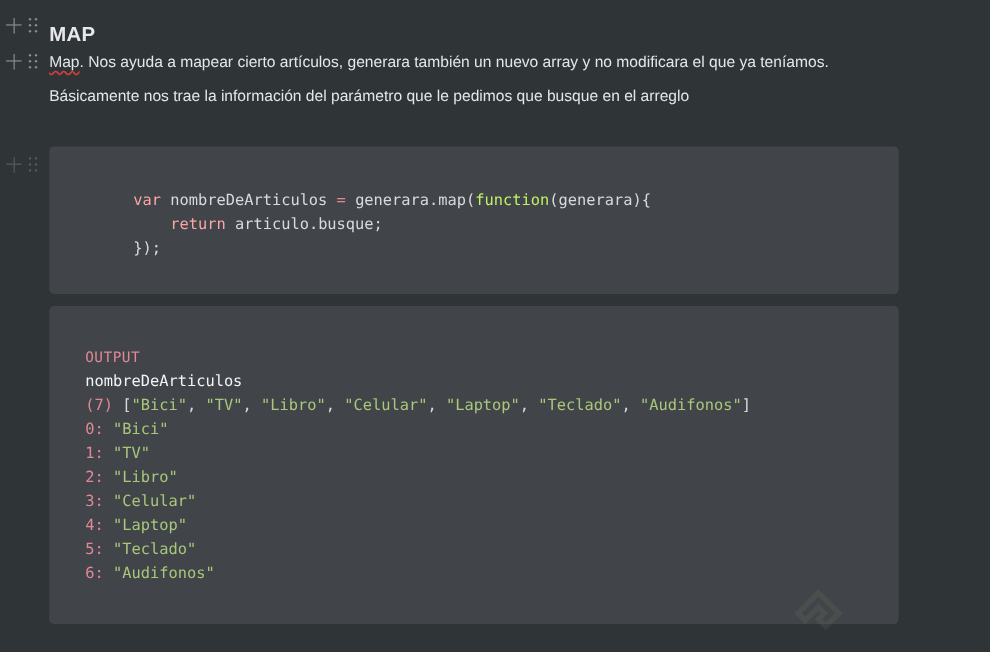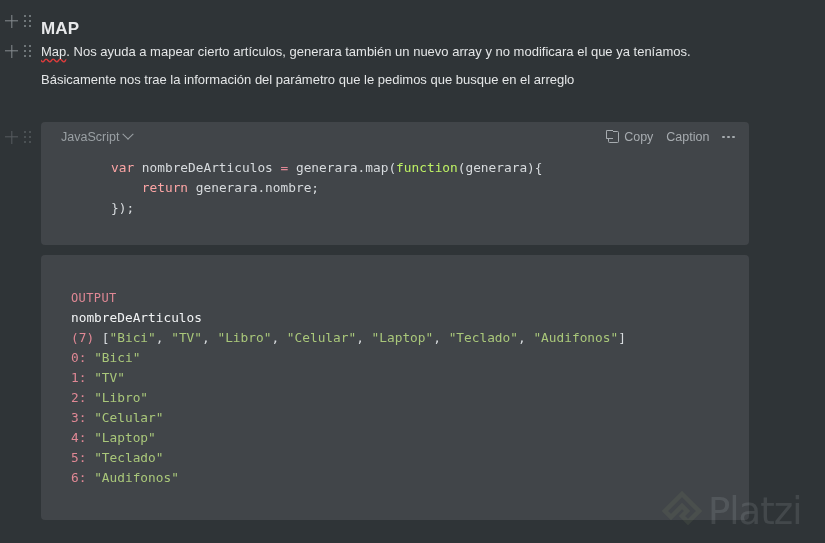--- a/index.html
+++ b/index.html
@@ -286,42 +286,22 @@
       <i></i>
       <i></i>
   </span>
 </div>
 
 <h1 class="page-title">MAP</h1>
 
 <div class="paragraph"><span class="misspelled">Map</span><span>. Nos ayuda a mapear cierto artículos, generara también un nuevo array y no modificara el que ya teníamos. Básicamente nos trae la información del parámetro que le pedimos que busque en el arreglo</span></div>
 
 <div class="code-block">
-  <div class="code-toolbar">
-    <div class="lang-select">
-      <span>JavaScript</span>
-      <span class="chevron-down"></span>
-    </div>
-    <div class="toolbar-right">
-      <div class="toolbar-btn">
-        <span class="copy-icon"></span>
-        <span>Copy</span>
-      </div>
-      <div class="toolbar-btn">
-        <span>Caption</span>
-      </div>
-      <div class="dots-icon">
-        <i></i>
-          <i></i>
-          <i></i>
-      </div>
-    </div>
-  </div>
   <pre class="code-body"><span class="kw">var</span><span> nombreDeArticulos </span><span class="op">=</span><span> generara.map(</span><span class="fnkw">function</span><span>(generara){</span>
-    <span class="kw">return</span><span> generara.nombre;</span>
+    <span class="kw">return</span><span> articulo.busque;</span>
 <span>});</span></pre>
 </div>
 
 <div class="output-block">
   <pre class="output-body"><span class="out-label">OUTPUT</span>
 <span class="varname">nombreDeArticulos</span>
 <span id="array-line"><span class="cnt">(7) </span><span class="punc">[</span><span class="str">"Bici"</span><span class="punc">, </span><span class="str">"TV"</span><span class="punc">, </span><span class="str">"Libro"</span><span class="punc">, </span><span class="str">"Celular"</span><span class="punc">, </span><span class="str">"Laptop"</span><span class="punc">, </span><span class="str">"Teclado"</span><span class="punc">, </span><span class="str">"Audifonos"</span><span class="punc">]</span></span>
 <span id="indexed-lines"><span class="idx">0: </span><span class="str">"Bici"</span>
 <span class="idx">1: </span><span class="str">"TV"</span>
 <span class="idx">2: </span><span class="str">"Libro"</span>
@@ -330,14 +310,13 @@
 <span class="idx">5: </span><span class="str">"Teclado"</span>
 <span class="idx">6: </span><span class="str">"Audifonos"</span></span></pre>
 </div>
 
 <div class="watermark">
   <span class="wm-mark">
     <svg width="40" height="40" viewBox="0 0 40 40">
       <path d="M20 3 L37 20 L26 31 L20 25 L25 20 L20 15 L9 26 L3 20 Z" fill="none" stroke="#8d9a6a" stroke-width="4.5" stroke-linejoin="miter"></path>
     </svg>
   </span>
-  <span class="wm-text">Platzi</span>
 </div>
 
 </body></html>

